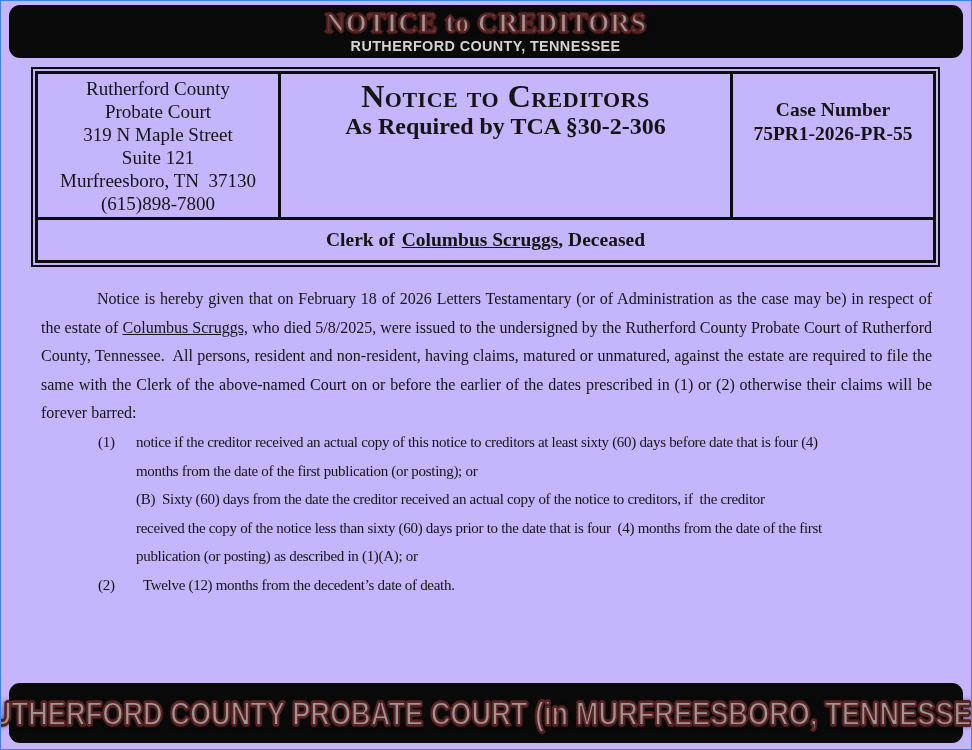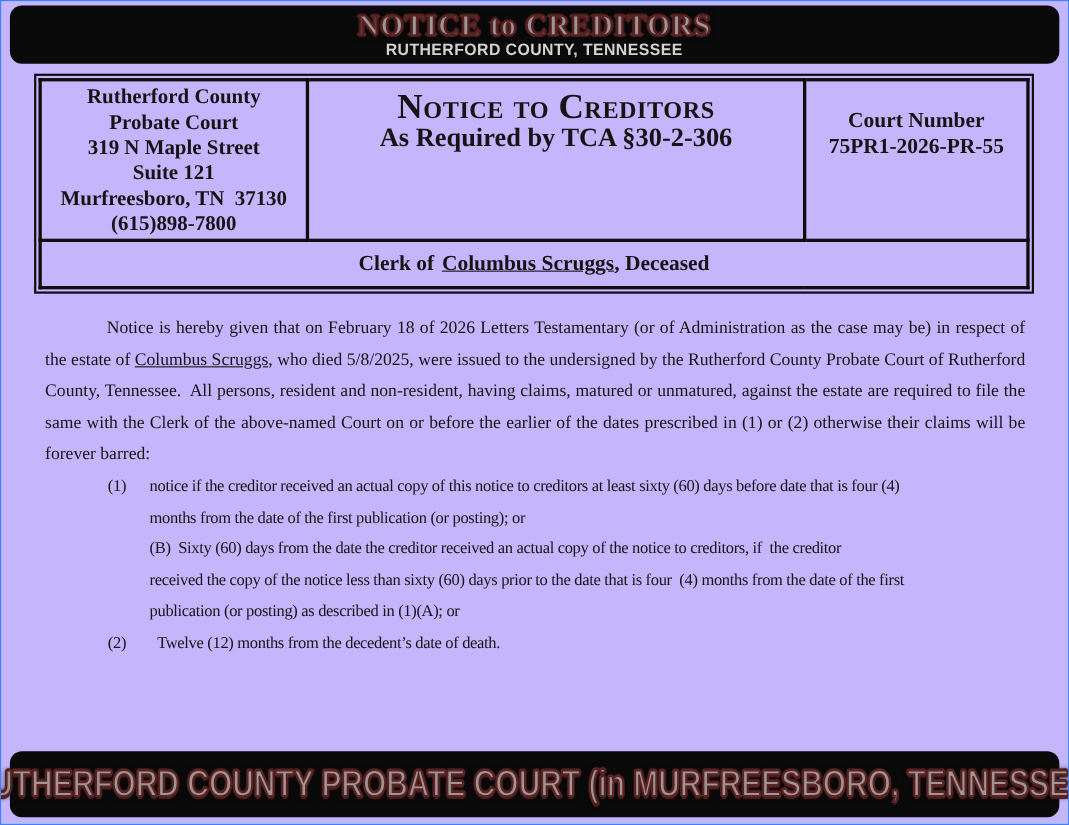--- a/index.html
+++ b/index.html
@@ -42,21 +42,21 @@
   
   .form-wrap{
     position:absolute;top:66px;left:30px;right:31px;
     border:2px solid #0d0d0d;padding:2px;
   }
   .form-wrap table{border-collapse:collapse;width:100%;table-layout:fixed;}
   .form-wrap td{border:3px solid #0d0d0d;vertical-align:top;padding:0;}
   td.court{width:27%;height:140px;text-align:center;padding-top:3px;}
   td.mid{width:50.5%;text-align:center;padding-top:5px;}
   td.case{width:22.5%;text-align:center;padding-top:24px;}
-  .court-line{font-weight:700;font-size:19px;line-height:23px;}
+  .court-line{font-weight:400;font-size:19px;line-height:23px;}
   .mid-title{
     font-weight:700;font-size:32px;line-height:34px;
     font-variant-caps:small-caps;letter-spacing:0.5px;
   }
   .mid-sub{font-weight:700;font-size:24px;line-height:23px;margin-top:2px;}
   .case-line{font-weight:700;font-size:19.5px;line-height:24px;}
   td.estate{height:40px;text-align:center;vertical-align:middle;}
   .estate-text{font-weight:700;font-size:19.5px;}
   .estate-text .name{text-decoration:underline;margin-left:7px;}
   
@@ -94,21 +94,21 @@
           <div class="court-line">319 N Maple Street</div>
           <div class="court-line">Suite 121</div>
           <div class="court-line">Murfreesboro, TN&nbsp; 37130</div>
           <div class="court-line">(615)898-7800</div>
         </td>
         <td class="mid">
           <div class="mid-title">Notice to Creditors</div>
           <div class="mid-sub">As Required by TCA §30-2-306</div>
         </td>
         <td class="case">
-          <div class="case-line">Court Number</div>
+          <div class="case-line">Case Number</div>
           <div class="case-line">75PR1-2026-PR-55</div>
         </td>
       </tr>
       <tr>
         <td class="estate" colspan="3">
           <span class="estate-text"><span>Clerk of</span><span class="name">Columbus Scruggs</span><span>, Deceased</span></span>
         </td>
       </tr>
     </tbody>
       </table>

